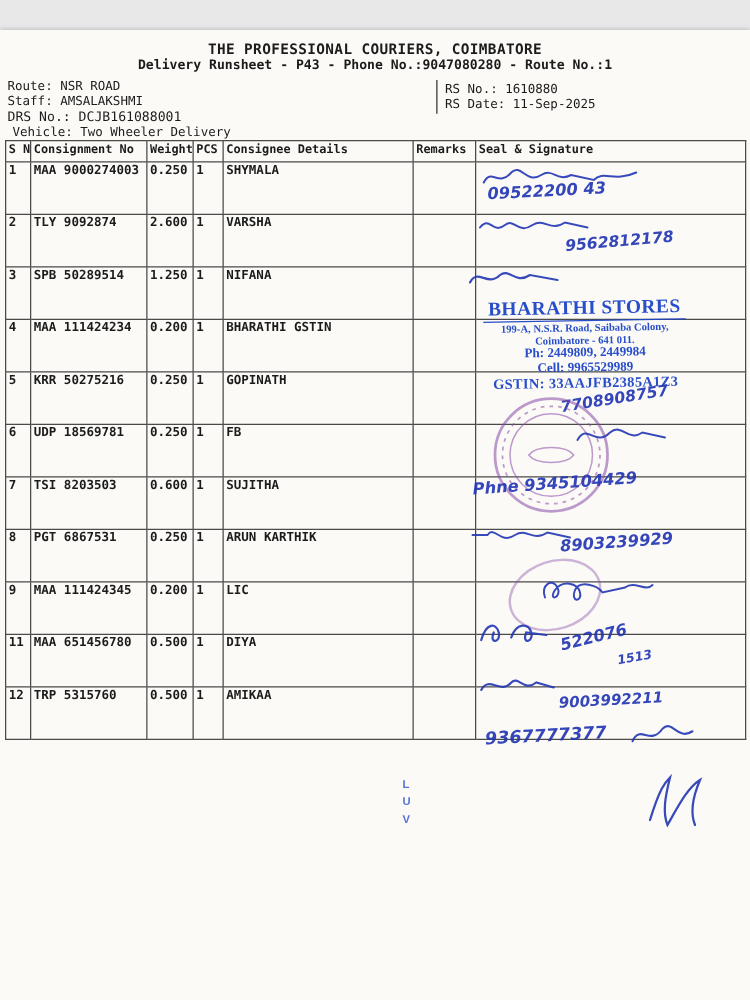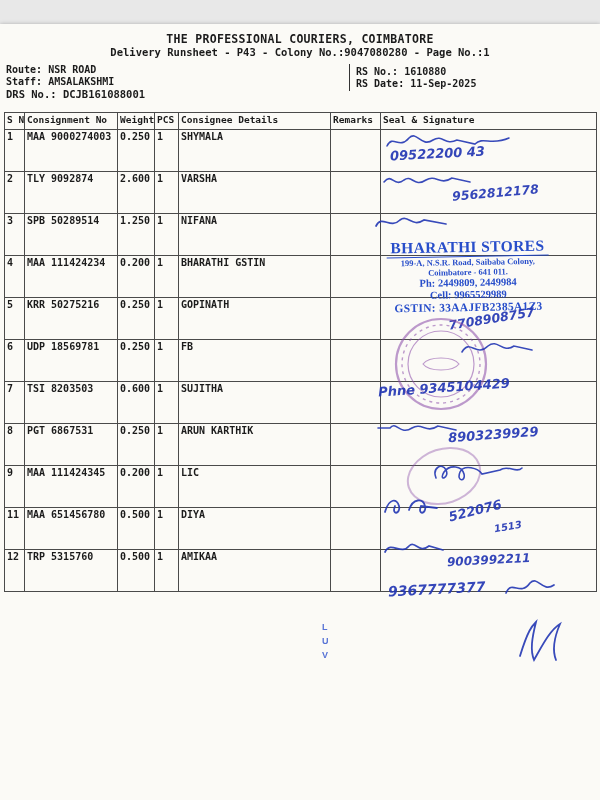--- a/index.html
+++ b/index.html
@@ -6,21 +6,21 @@
   .page{
     position:relative;width:600px;height:800px;background:#fbfaf6;
     font-family:"DejaVu Sans Mono",monospace;color:#1b1b1b;overflow:hidden;
     box-shadow:0 0 4px rgba(0,0,0,.25);
     margin-top:24px;
   }
   .abs{position:absolute;}
   .center{width:100%;text-align:center;}
   .title{top:8px;font-size:11.5px;font-weight:bold;letter-spacing:.3px;}
   .subtitle{top:22px;font-size:10.5px;font-weight:bold;}
-  .info{font-size:10px;font-weight:bold;white-space:nowrap;}
+  .info{font-size:10px;font-weight:normal;white-space:nowrap;}
   .rs-divider{left:349px;top:40px;height:27px;border-left:1.2px solid #333;}
   
   table.grid{position:absolute;left:4px;top:88px;width:592px;border-collapse:collapse;table-layout:fixed;}
   table.grid th, table.grid td{border:1px solid #4a4a4a;vertical-align:top;text-align:left;
     padding:1px 2px;overflow:hidden;white-space:nowrap;}
   table.grid th{font-size:9.5px;font-weight:bold;height:14px;}
   table.grid td{font-size:10px;font-weight:bold;height:39px;}
   
   .ink{position:absolute;color:#2437b4;font-family:"DejaVu Sans",sans-serif;
     font-weight:bold;font-style:italic;white-space:nowrap;opacity:.92;}
@@ -42,25 +42,26 @@
     font-family:"Liberation Sans",sans-serif;font-size:8.5px;font-weight:bold;line-height:11px;white-space:nowrap;}
   .ins-frag{position:absolute;color:#3a5bd0;opacity:.85;font-family:"Liberation Sans",sans-serif;
     font-size:9px;font-weight:bold;}
 </style>
 </head>
 <body>
 
 <div class="page">
 
   <div class="abs center title">THE PROFESSIONAL COURIERS, COIMBATORE</div>
-  <div class="abs center subtitle">Delivery Runsheet - P43 - Colony No.:9047080280 - Page No.:1</div>
+  <div class="abs center subtitle">Delivery Runsheet - P43 - Phone No.:9047080280 - Route No.:1</div>
 
   <div class="abs info" style="left:6px;top:40px;">Route: NSR ROAD</div>
   <div class="abs info" style="left:6px;top:52px;">Staff: AMSALAKSHMI</div>
   <div class="abs info" style="left:6px;top:64px;font-size:10.5px;">DRS No.: DCJB161088001</div>
+  <div class="abs info" style="left:10px;top:77px;">Vehicle: Two Wheeler Delivery</div>
   <div class="abs rs-divider"></div>
   <div class="abs info" style="left:356px;top:42px;">RS No.: 1610880</div>
   <div class="abs info" style="left:356px;top:54px;">RS Date: 11-Sep-2025</div>
 
   <table class="grid">
     <colgroup>
       <col style="width:20px">
         <col style="width:93px">
         <col style="width:37px">
         <col style="width:24px">

